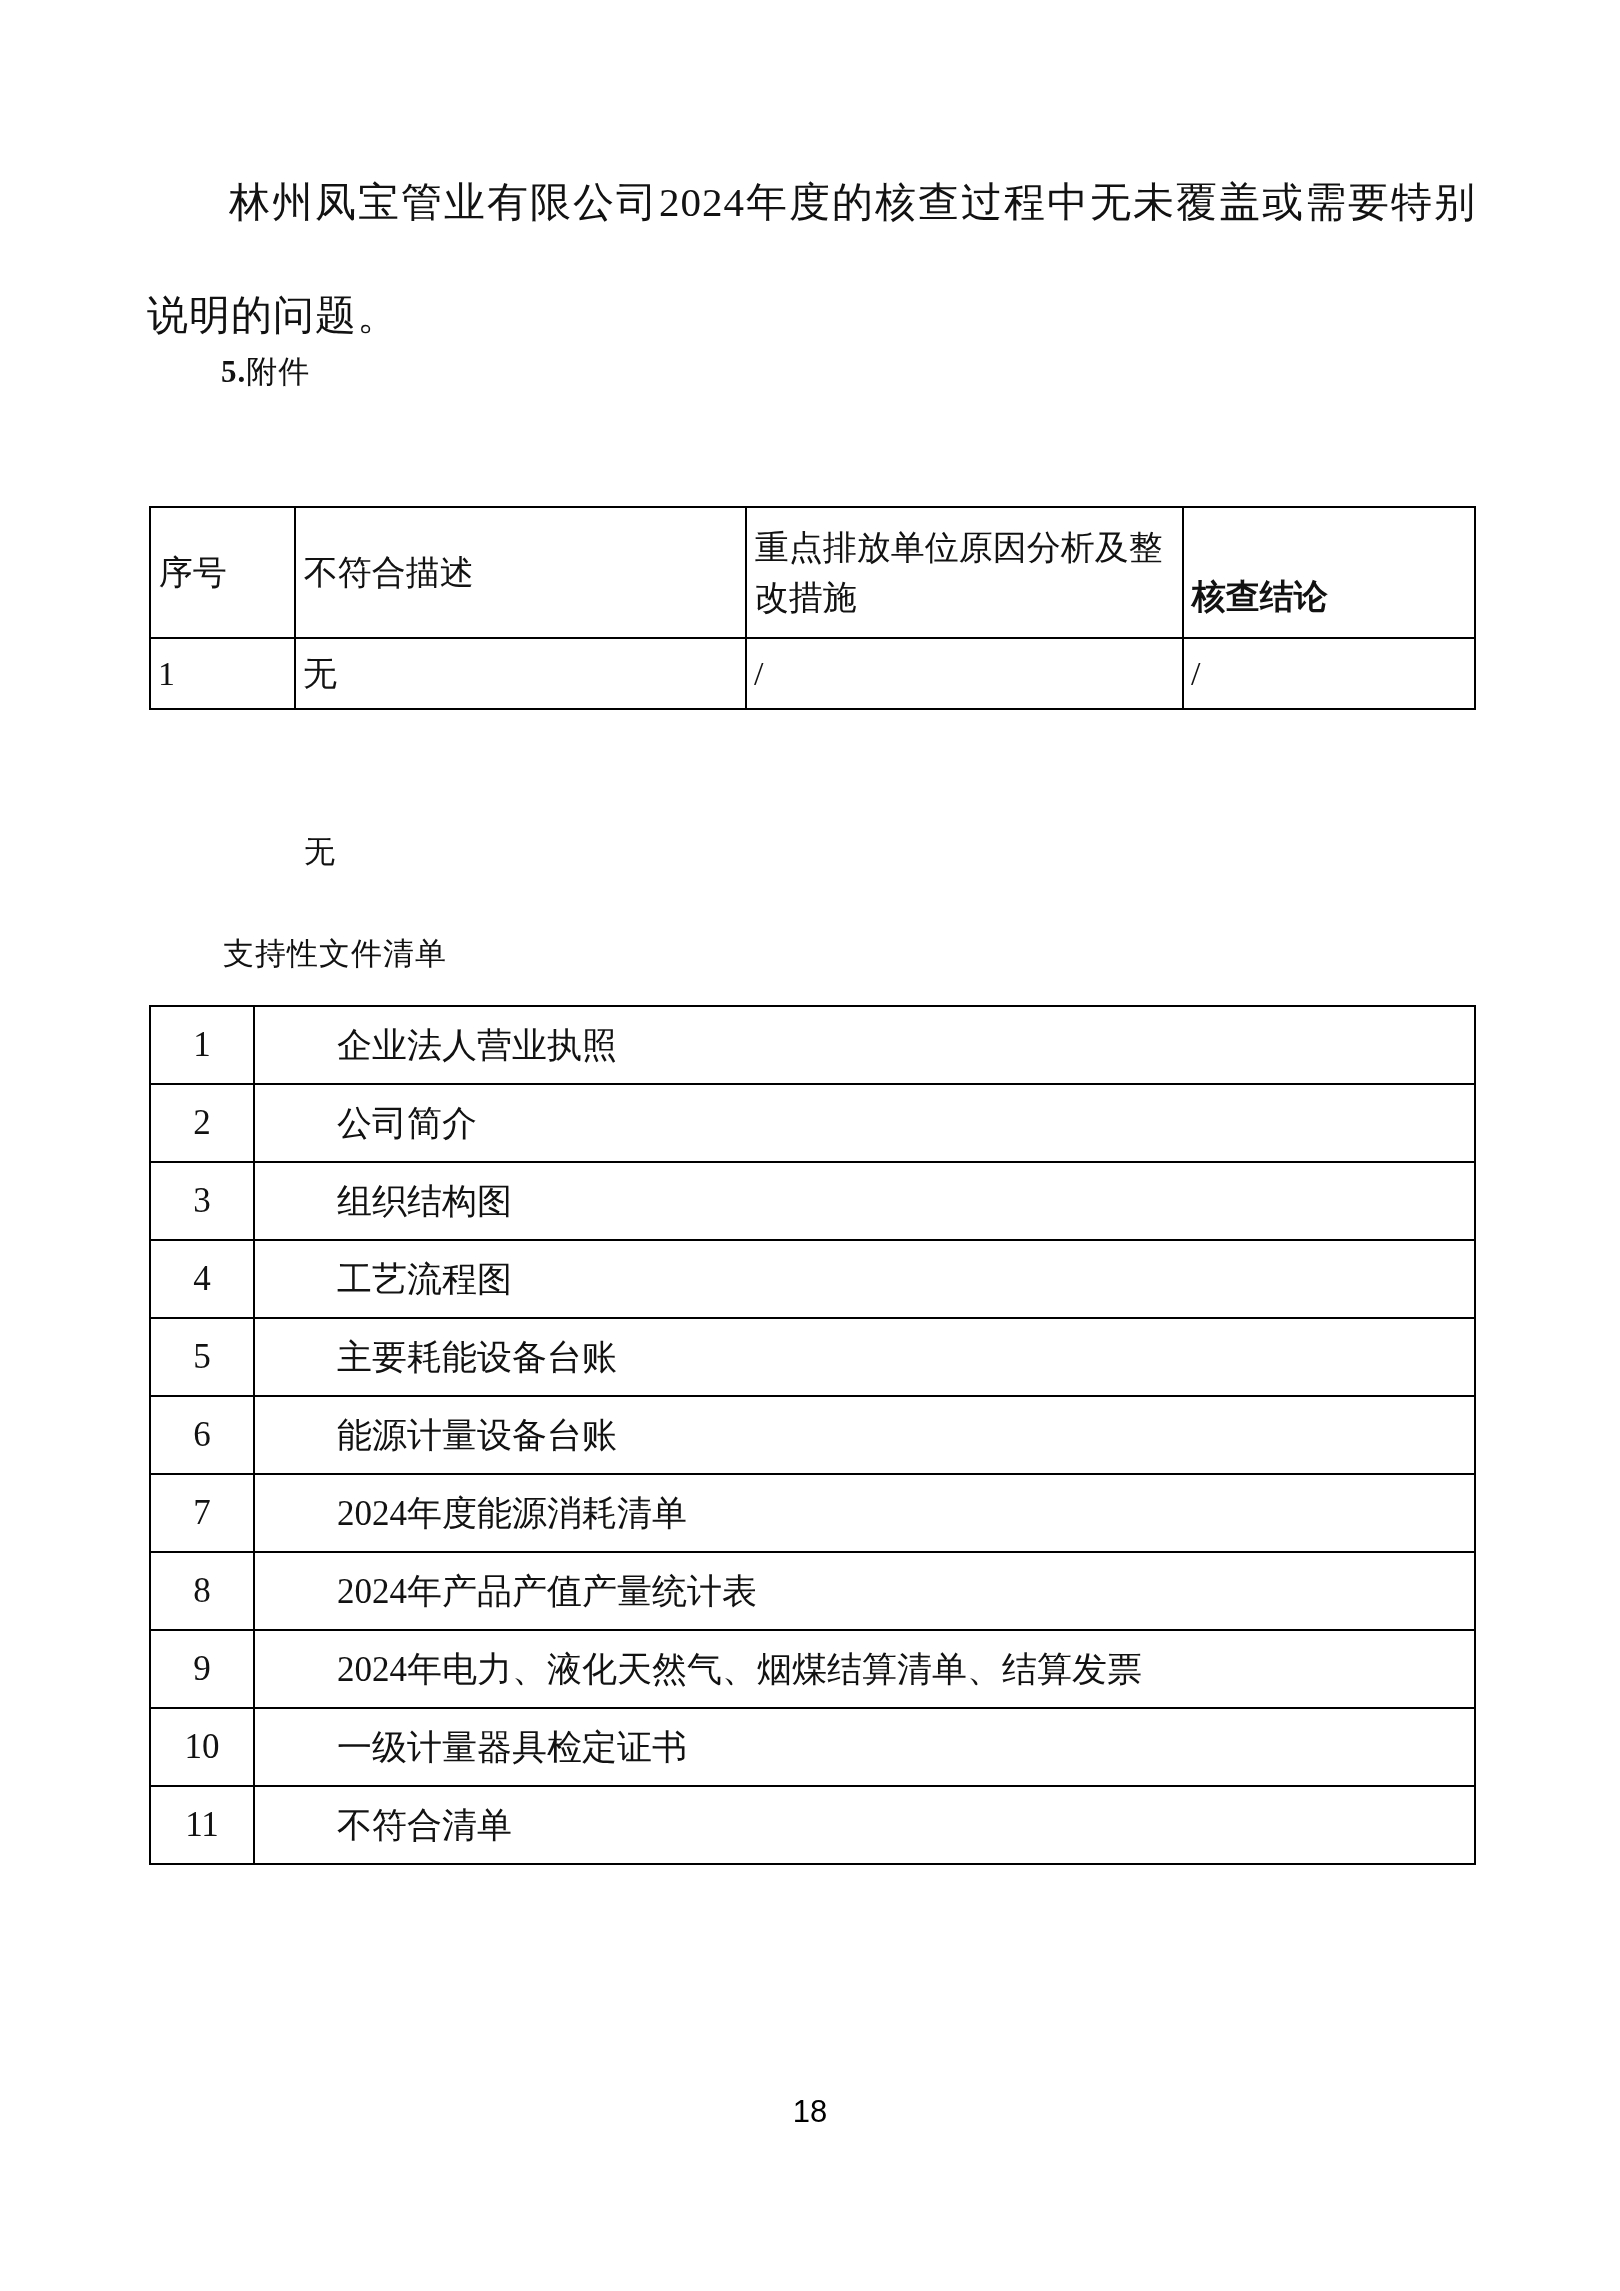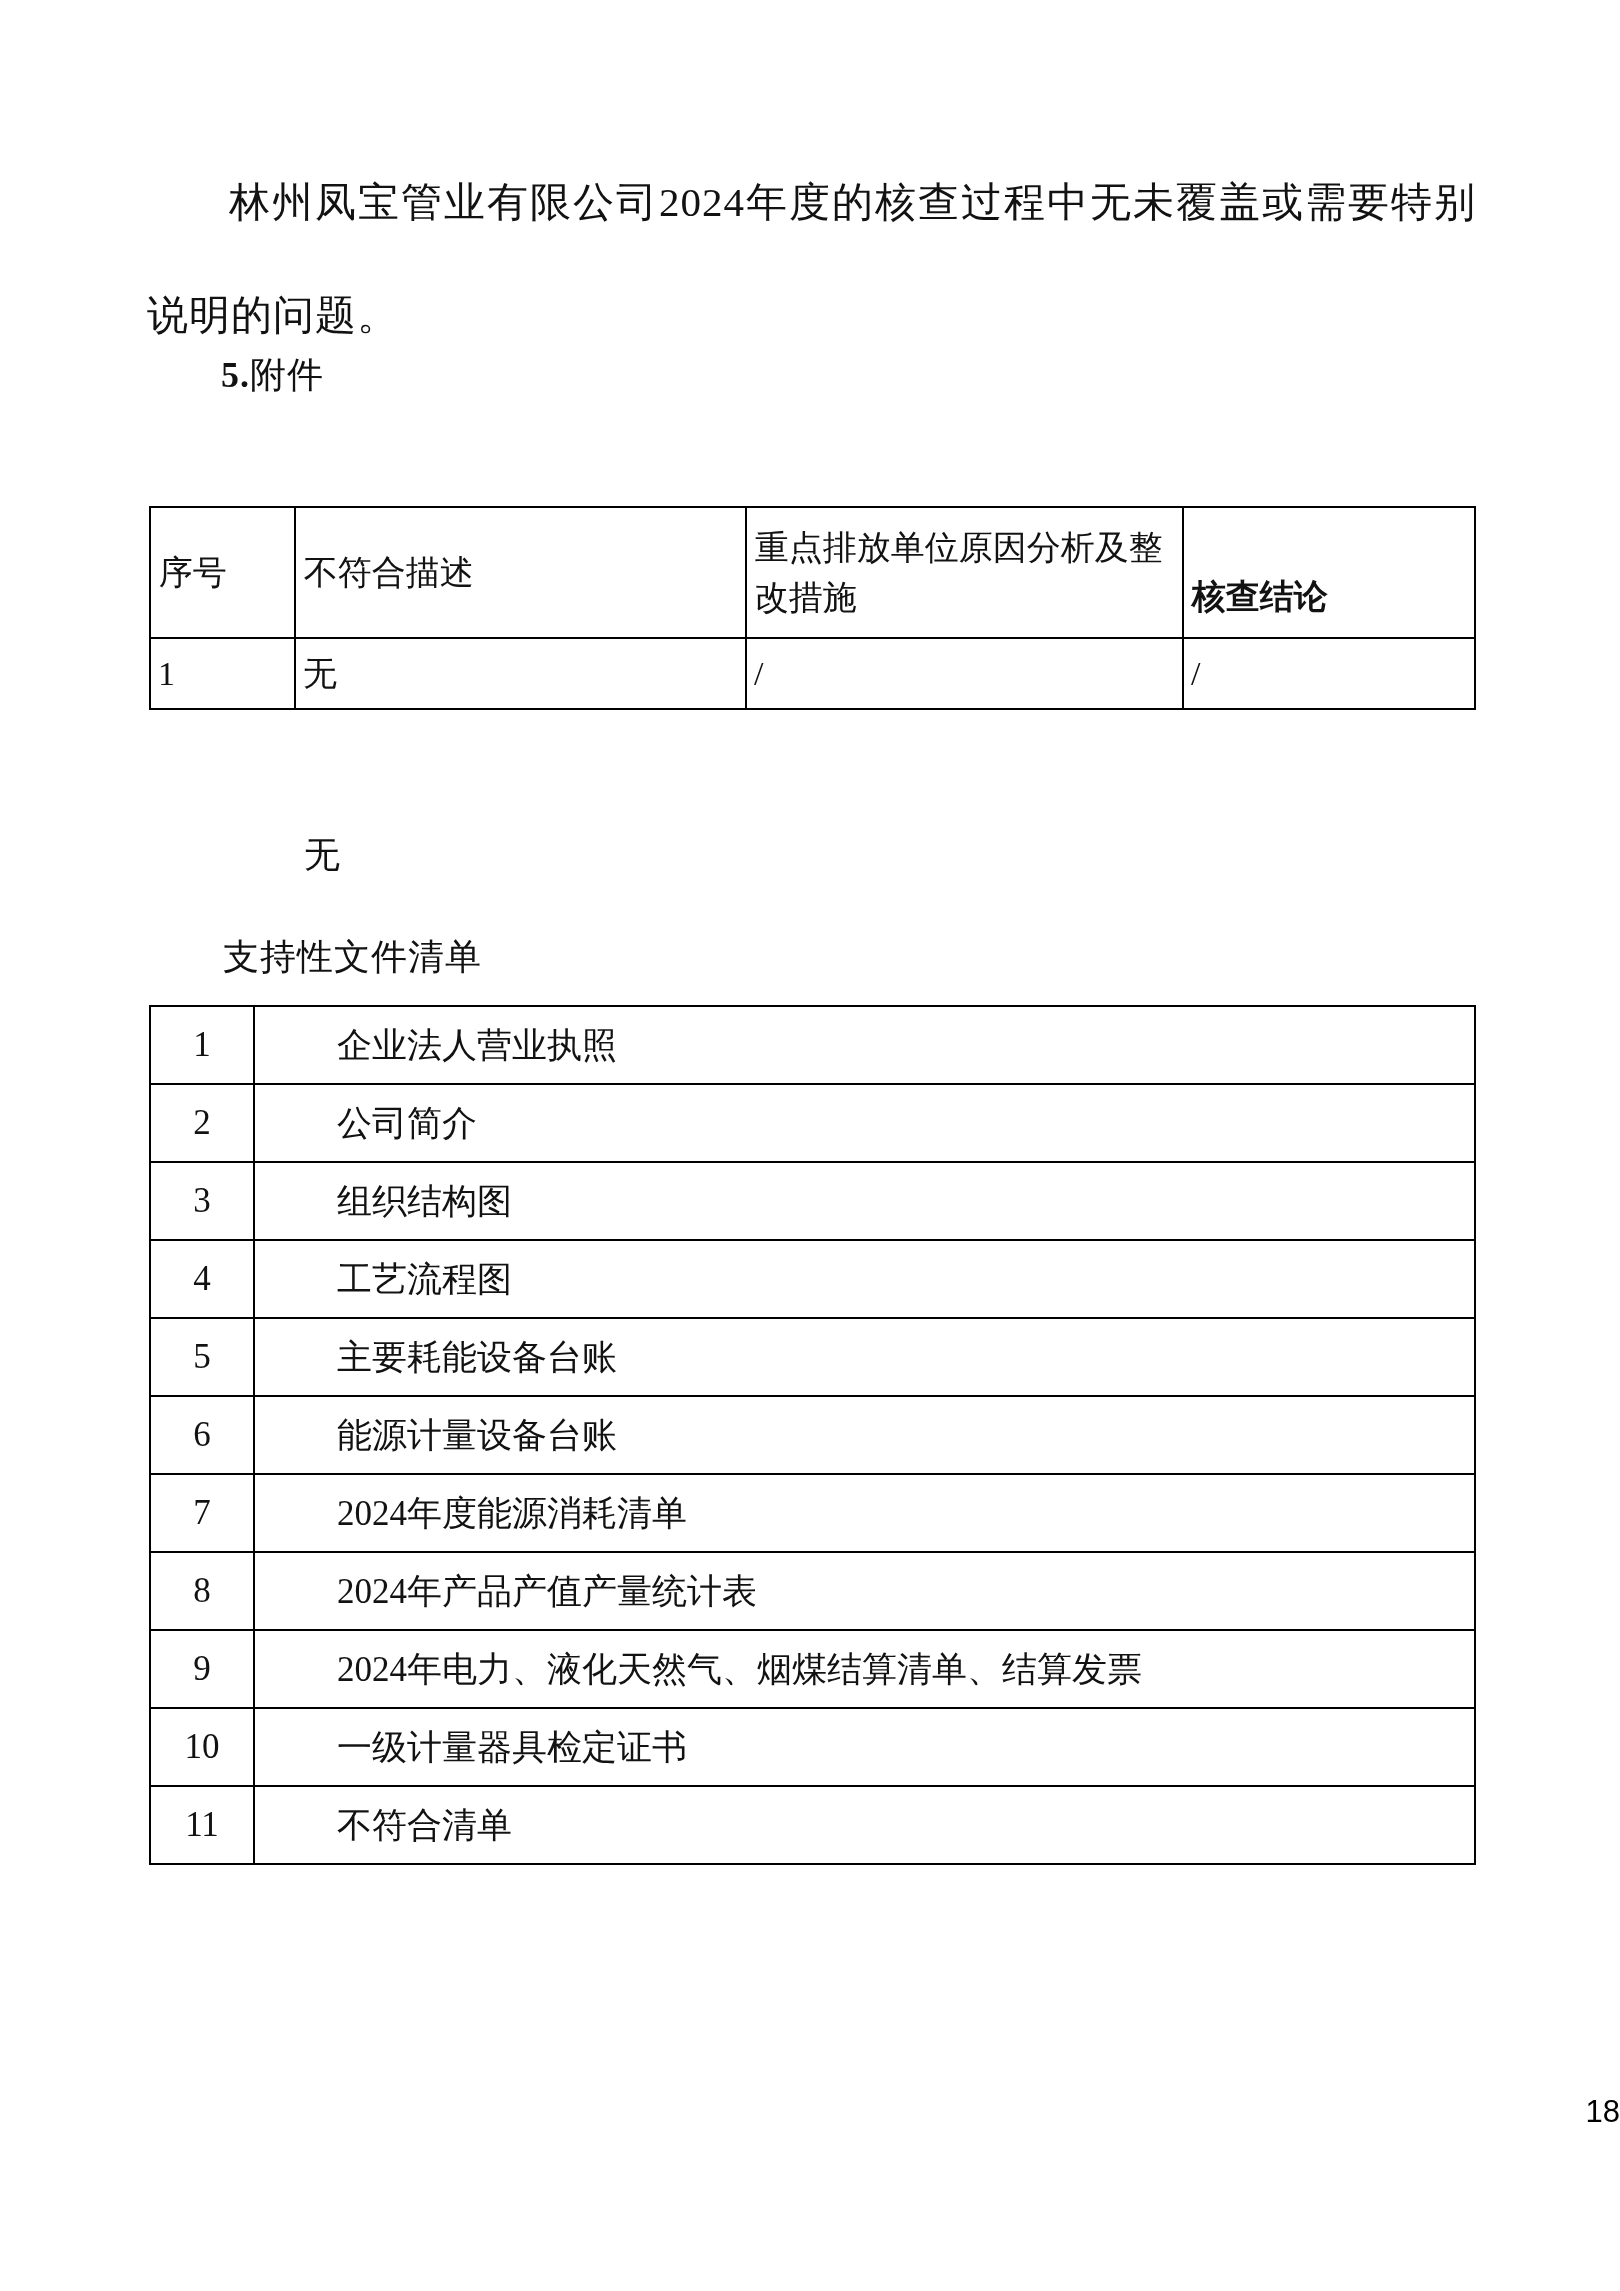--- a/index.html
+++ b/index.html
@@ -18,21 +18,21 @@
     left:147px; top:146px;
     width:1329px;
     font-size:41px;
     line-height:113px;
     text-indent:82px;
     text-align:justify;
     letter-spacing:1px;
   }
   .heading {
     position:absolute;
-    font-size:36px;
+    font-size:31px;
     line-height:1.25;
     white-space:nowrap;
     letter-spacing:1px;
   }
   .h-attachments    { left:221px; top:353px; }
   .h-attachment1    { left:221px; top:443px; }
   .h-attachment2    { left:221px; top:745px; }
   .h-wu             { left:304px; top:833px; }
   .h-support        { left:223px; top:935px; }
   .num-bold { font-weight:bold; }
@@ -70,21 +70,21 @@
     font-size:35px;
   }
   .sup-table td { height:78px; vertical-align:middle; }
   .sup-table td.cell-no   { text-align:center; }
   .sup-table td.cell-name { text-align:left; padding-left:82px; }
 
   .page-number {
     position:absolute;
     left:0; top:2094px;
     width:100%;
-    text-align:right;
+    text-align:center;
     font-family:"Liberation Sans","DejaVu Sans",sans-serif;
     font-size:31px;
     color:#000;
   }
 </style>
 </head>
 <body>
 
 <div class="page">
 

